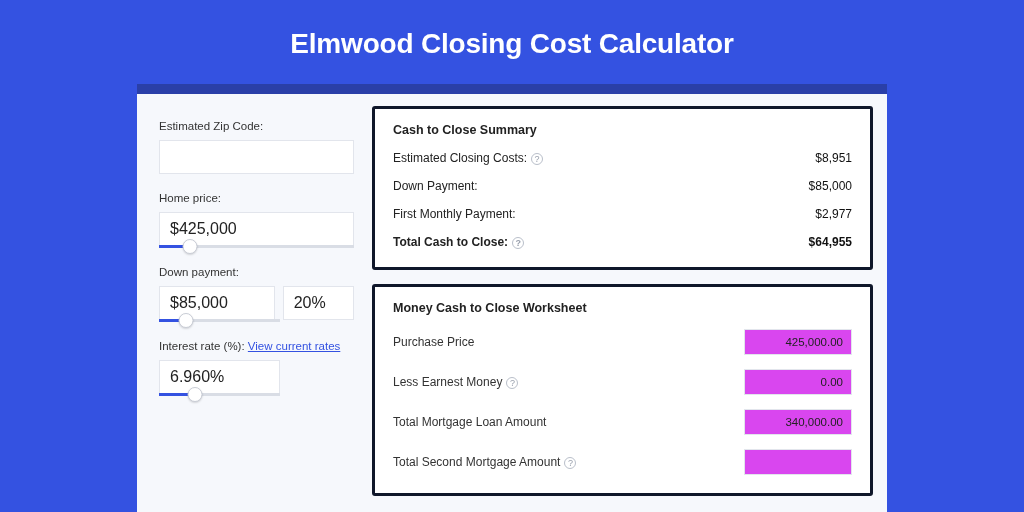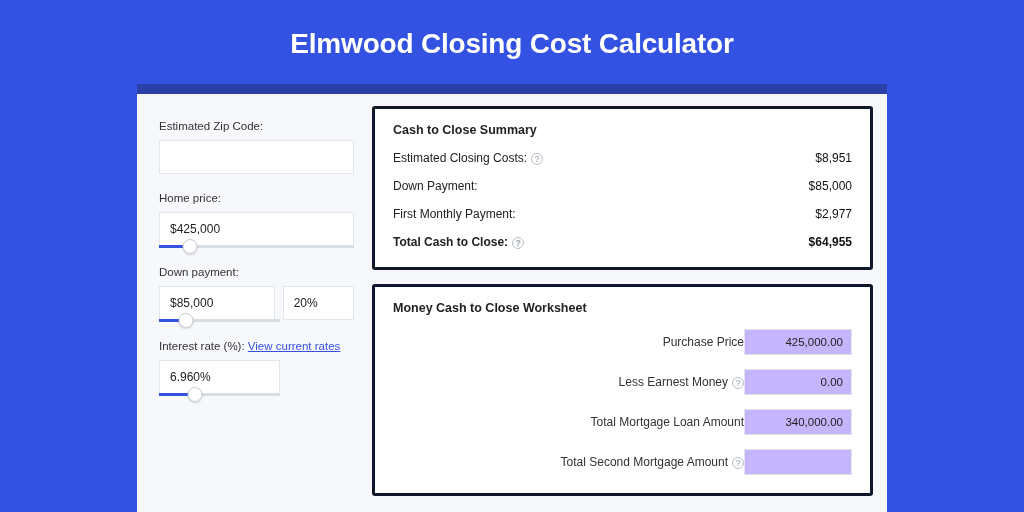--- a/index.html
+++ b/index.html
@@ -5,38 +5,38 @@
   * { box-sizing: border-box; margin: 0; padding: 0; }
   html, body { width: 1024px; height: 512px; overflow: hidden; font-family: -apple-system, BlinkMacSystemFont, "Segoe UI", Arial, sans-serif; }
   body { background: #3452e1; }
   .page-title { color: #fff; font-size: 28px; font-weight: 700; text-align: center; padding: 28px 0 24px; letter-spacing: -0.2px; border-radius: 30px; }
   .dark-bar { background: #2a3fa8; height: 10px; width: 750px; margin: 0 auto; }
   .frame { background: #f6f8fc; width: 750px; margin: 0 auto; height: 500px; display: flex; font-size: 12px; color: #222; }
   .left { width: 235px; padding: 26px 18px 0 22px; }
   .right { flex: 1; padding: 12px 14px 0 0; }
   .fld { margin-bottom: 18px; }
   .lbl { font-size: 11.5px; color: #333; margin-bottom: 8px; display: block; }
-  .inp { width: 100%; height: 34px; border: 1px solid #e2e5ec; background: #fff; padding: 0 10px; font-size: 12px; color: #222; }
+  .inp { width: 100%; height: 34px; border: 1px solid #e2e5ec; background: #fff; padding: 0 10px; font-size: 16px; color: #222; }
   .row2 { display: flex; gap: 8px; }
   .row2 .inp:first-child { flex: 1.9; }
   .row2 .inp:last-child { flex: 1; }
   .slider { position: relative; height: 3px; background: #d9dde5; margin-top: -1px; }
   .slider .fill { position: absolute; left: 0; top: 0; height: 3px; background: #3452e1; }
   .slider .knob { position: absolute; top: -6px; width: 15px; height: 15px; border-radius: 50%; background: #fff; border: 1px solid #c9cdd6; box-shadow: 0 1px 2px rgba(0,0,0,0.15); transform: translateX(-50%); }
   .link { color: #3452e1; font-size: 11.5px; }
   .panel { background: #fff; border: 3px solid #0f172a; border-radius: 3px; padding: 14px 18px 4px; margin-bottom: 14px; }
   .panel h3 { font-size: 12.5px; font-weight: 700; margin-bottom: 14px; }
   .srow { display: flex; justify-content: space-between; align-items: center; margin-bottom: 14px; font-size: 12px; gap: 48px; }
   .srow .k { color: #222; }
   .srow .v { color: #111; font-weight: 500; }
   .srow.bold .k, .srow.bold .v { font-weight: 700; }
   .help { display: inline-block; width: 12px; height: 12px; border: 1px solid #b9bfca; border-radius: 50%; font-size: 9px; line-height: 10px; text-align: center; color: #979eab; margin-left: 4px; vertical-align: middle; }
-  .wrow { display: flex; justify-content: flex-end; align-items: center; margin-bottom: 14px; }
+  .wrow { display: flex; justify-content: space-between; align-items: center; margin-bottom: 14px; }
   .wrow .k { font-size: 12px; color: #333; }
-  .wval { width: 108px; height: 26px; border: 1px solid #e2e5ec; background: #c4b5fd; text-align: right; padding: 0 8px; font-size: 11.5px; color: #222; }
+  .wval { width: 108px; height: 26px; border: 1px solid #e2e5ec; background: #d946ef; text-align: right; padding: 0 8px; font-size: 11.5px; color: #222; }
 </style>
 </head>
 <body>
 
 <h1 class="page-title">Elmwood Closing Cost Calculator</h1>
 <div class="dark-bar"></div>
 
 <div class="frame">
   <div class="left">
 

